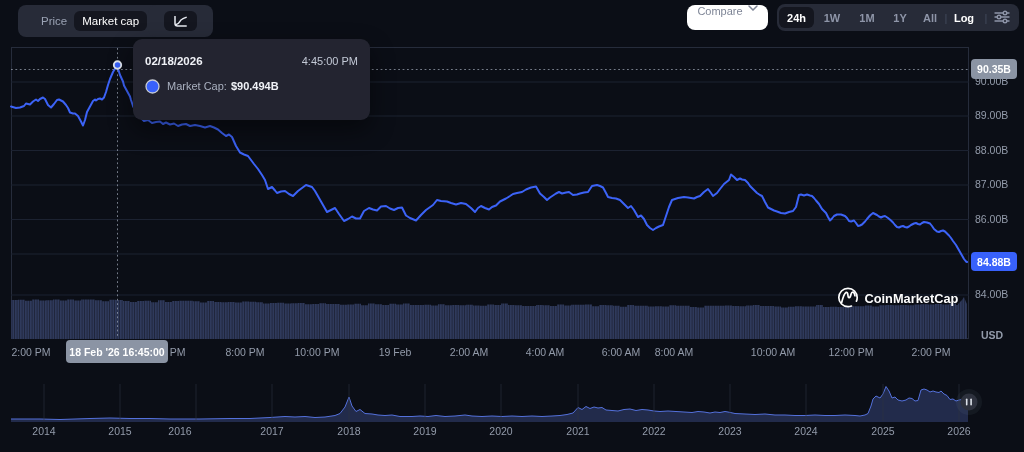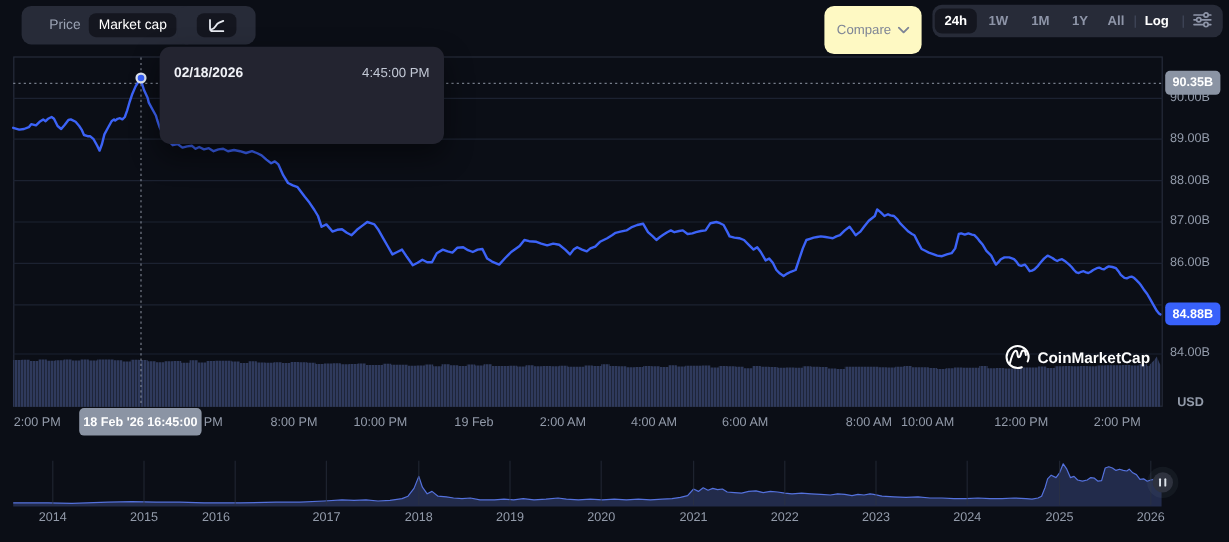--- a/index.html
+++ b/index.html
@@ -1,21 +1,21 @@
 <!DOCTYPE html>
 <html><head><meta charset="utf-8">
 <style>
 *{margin:0;padding:0;box-sizing:border-box}
 html,body{width:1024px;height:452px;background:#0b0e16;font-family:"Liberation Sans",sans-serif;overflow:hidden;position:relative}
 .abs{position:absolute}
 
 .seg{position:absolute;top:5px;height:24px;background:#272b38;border-radius:8px;display:flex;align-items:center;padding:16px;font-size:11.5px;color:#9aa2b3}
 .seg .item{padding:0 12px;height:20px;display:flex;align-items:center;border-radius:6px;white-space:nowrap}
 .seg .sel{background:#14161f;color:#fff;font-weight:normal}
-.compare{position:absolute;top:5px;left:687px;width:81px;height:40px;background:#fef9c3;border-radius:8px;display:flex;align-items:center;justify-content:center;font-size:11px;color:#7e8596}
+.compare{position:absolute;top:5px;left:687px;width:81px;height:25px;background:#ffffff;border-radius:8px;display:flex;align-items:flex-start;justify-content:center;font-size:11px;color:#7e8596}
 .ranges{position:absolute;top:4px;left:777px;width:242px;height:27px;background:#272b38;border-radius:8px;font-size:11px;color:#8e95a8;font-weight:bold}
 .ranges .r{position:absolute;top:50%;transform:translate(-50%,-50%);white-space:nowrap}
 .ylab{position:absolute;left:975px;font-size:10.5px;color:#939baa;width:46px}
 .xlab{position:absolute;top:346px;width:80px;text-align:center;font-size:10.5px;color:#939baa}
 .nlab{position:absolute;top:425px;width:40px;text-align:center;font-size:10.5px;color:#939baa}
 .badge{position:absolute;border-radius:4px;font-size:10.5px;font-weight:bold;color:#fff;display:flex;align-items:center;justify-content:center;white-space:nowrap}
 .tooltip{position:absolute;left:133px;top:39px;width:237px;height:81px;background:#232430;border-radius:9px;box-shadow:0 10px 24px rgba(0,0,0,.45);padding:13px 12px 0 12px;z-index:5}
 .tt-title{display:flex;justify-content:space-between;align-items:center;height:17px}
 .tt-title b{font-size:11.5px;color:#f0f2f7}
 .tt-title span{font-size:11px;color:#c3c9d6}
@@ -119,21 +119,21 @@
 <div class="ylab" style="top:212.5px">86.00B</div>
 <div class="ylab" style="top:288px">84.00B</div>
 <div class="xlab" style="left:-9px">2:00 PM</div>
 <div class="xlab" style="left:126px">6:00 PM</div>
 <div class="xlab" style="left:205px">8:00 PM</div>
 <div class="xlab" style="left:277px">10:00 PM</div>
 <div class="xlab" style="left:355px">19 Feb</div>
 <div class="xlab" style="left:429px">2:00 AM</div>
 <div class="xlab" style="left:505px">4:00 AM</div>
 <div class="xlab" style="left:581px">6:00 AM</div>
-<div class="xlab" style="left:684px">8:00 AM</div>
+<div class="xlab" style="left:634px">8:00 AM</div>
 <div class="xlab" style="left:733px">10:00 AM</div>
 <div class="xlab" style="left:811px">12:00 PM</div>
 <div class="xlab" style="left:891px">2:00 PM</div>
 <div class="nlab" style="left:24px">2014</div>
 <div class="nlab" style="left:100px">2015</div>
 <div class="nlab" style="left:160px">2016</div>
 <div class="nlab" style="left:252px">2017</div>
 <div class="nlab" style="left:329px">2018</div>
 <div class="nlab" style="left:405px">2019</div>
 <div class="nlab" style="left:481px">2020</div>
@@ -147,12 +147,19 @@
 
 <div class="badge" style="left:971px;top:59px;width:46px;height:20px;background:#8b94a4">90.35B</div>
 <div class="badge" style="left:971px;top:252px;width:46px;height:19px;background:#3861fb">84.88B</div>
 <div class="badge" style="left:66px;top:340px;width:102px;height:23px;background:#8b94a4">18 Feb '26 16:45:00</div>
 
 <div class="tooltip">
   <div class="tt-title">
       <b>02/18/2026</b>
       <span>4:45:00 PM</span>
     </div>
+  <div class="tt-row" style="margin-top:9px">
+    <svg class="tt-ic" viewBox="0 0 15 15">
+        <circle cx="7.5" cy="7.5" r="6.5" fill="#3861fb" stroke="#c6cbd6" stroke-width="1.3"></circle>
+      </svg>
+    <span>Market Cap:</span>
+      <b>$90.494B</b>
+  </div>
 </div>
 </body></html>

